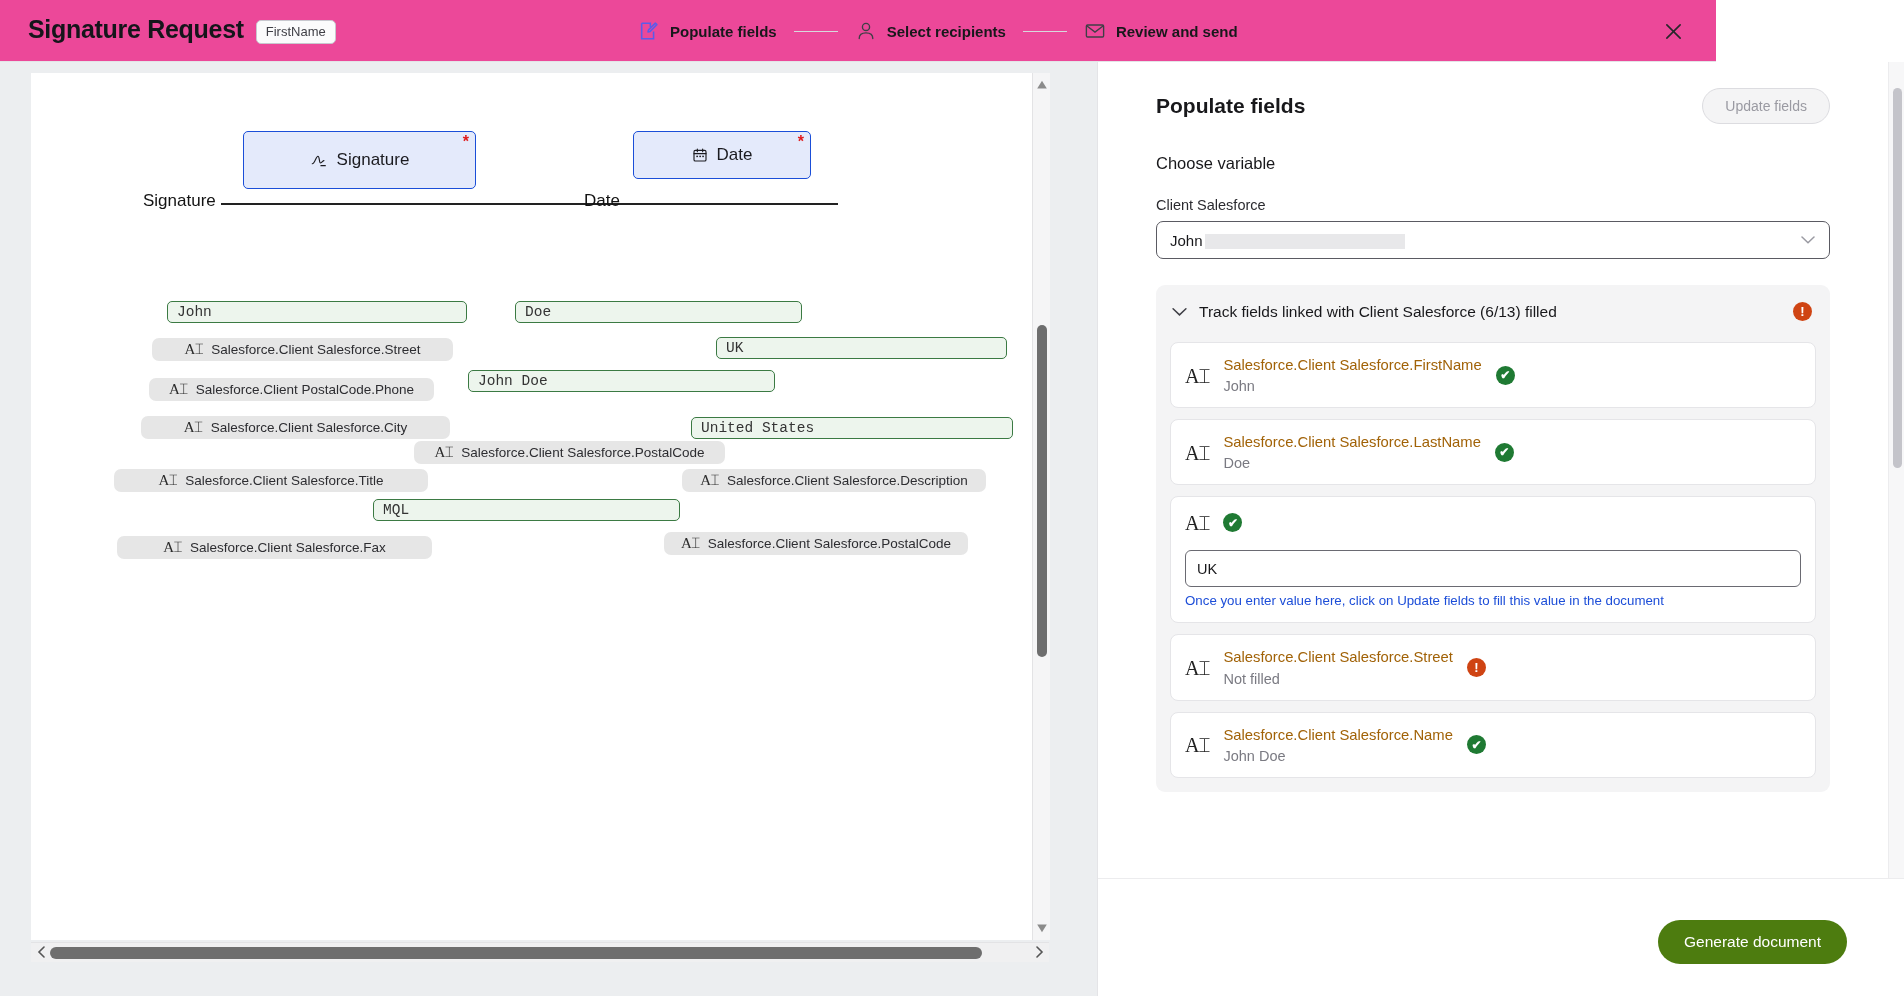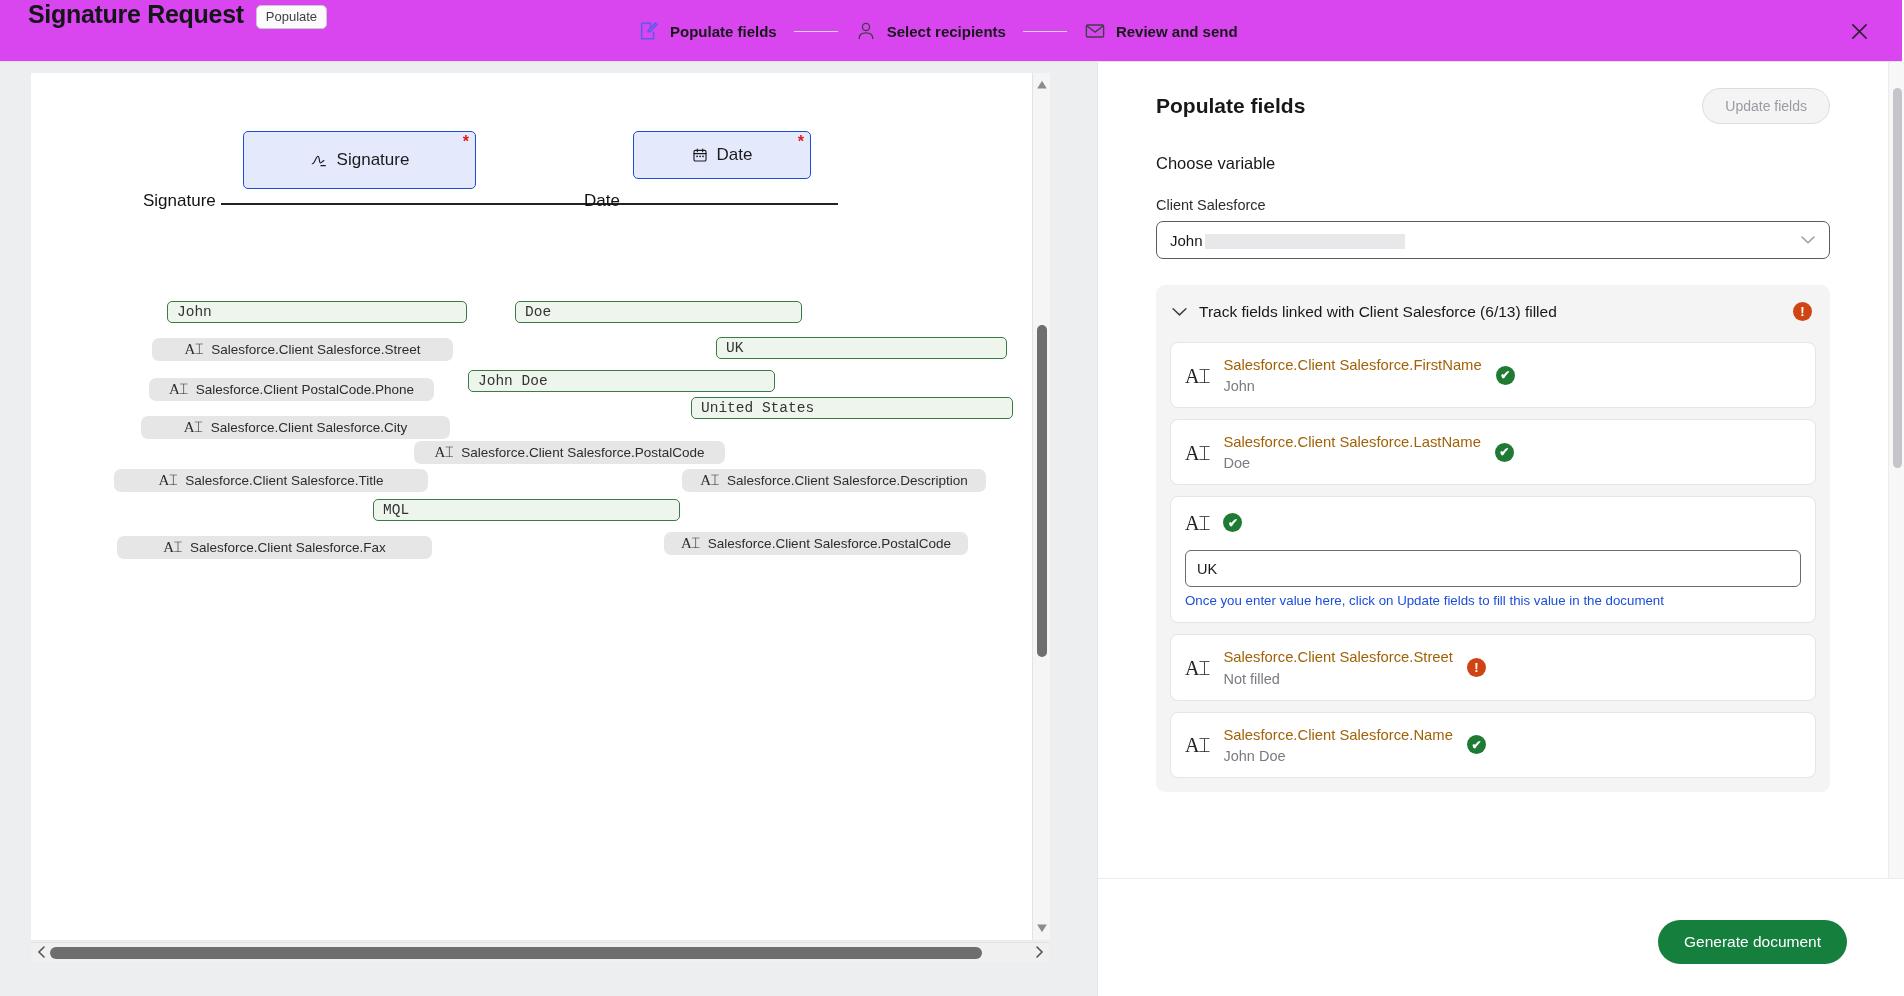--- a/index.html
+++ b/index.html
@@ -7,24 +7,24 @@
     margin: 0; padding: 0;
     width: 1904px; height: 996px;
     overflow: hidden;
     background: #ffffff;
     font-family: "Liberation Sans", sans-serif;
     color: #1a1a1a;
   }
 
   
   .topbar {
-    position: absolute; left: 0; top: 0; width: 1902px; height: 62px;
-    background: #d946ef;
+    position: absolute; left: 0; top: 0; width: 1716px; height: 62px;
+    background: #ec4899;
     border-bottom: 1px solid #e4e4e7;
-    display: flex; 
+    display: flex; align-items: center;
   }
   .title-wrap { display: flex; align-items: baseline; gap: 12px; margin-left: 28px; }
   .app-title { font-size: 25px; font-weight: 700; letter-spacing: -0.3px; color: #15151a; }
   .template-chip {
     font-size: 13px; color: #3f3f46;
     border: 1px solid #c8c8cf; border-radius: 5px;
     padding: 3px 9px 4px; background: #fbfbfc;
     position: relative; top: -2px;
   }
 
@@ -223,34 +223,34 @@
   }
 
   
   .panel-footer {
     position: absolute; left: 0; bottom: 0; width: 807px; height: 118px;
     background: #ffffff; border-top: 1px solid #ececee;
     display: flex; align-items: center; justify-content: flex-end;
     padding-right: 58px;
   }
   .gen-btn {
-    background: #15803d; color: #fff; border: none;
+    background: #4d7c0f; color: #fff; border: none;
     border-radius: 22px; padding: 13px 26px;
     font-size: 15.5px; font-family: "Liberation Sans", sans-serif;
     cursor: pointer;
     margin-top: 8px;
   }
 </style>
 </head>
 <body>
 
 <div class="topbar">
   <div class="title-wrap">
     <div class="app-title">Signature Request</div>
-    <div class="template-chip">Populate</div>
+    <div class="template-chip">FirstName</div>
   </div>
 
   <div class="steps">
     <div class="step">
       <svg class="step-icon" viewBox="0 0 24 24">
         <path d="M4 3.5h9.5v4.2M4 3.5v17h13v-8" fill="none" stroke="#5a5cea" stroke-width="1.7"></path>
         <path d="M20.6 5.1l-1.7-1.7-7.4 7.4-.6 2.3 2.3-.6z" fill="none" stroke="#5a5cea" stroke-width="1.7" stroke-linejoin="round"></path>
       </svg>
       <span class="step-label">Populate fields</span>
     </div>
@@ -308,21 +308,21 @@
       </svg>
       <span>Date</span>
       <span class="req-star">*</span>
     </div>
 
     <div id="doc-fields">
         <div class="var-filled" style="left: 136px; top: 228px; width: 300px; height: 22px;">John</div>
         <div class="var-filled" style="left: 484px; top: 228px; width: 287px; height: 22px;">Doe</div>
         <div class="var-filled" style="left: 685px; top: 264px; width: 291px; height: 22px;">UK</div>
         <div class="var-filled" style="left: 437px; top: 297px; width: 307px; height: 22px;">John Doe</div>
-        <div class="var-filled" style="left: 660px; top: 324px; width: 322px; height: 22px; text-align: right;">United States</div>
+        <div class="var-filled" style="left: 660px; top: 344px; width: 322px; height: 22px; text-align: right;">United States</div>
         <div class="var-filled" style="left: 342px; top: 426px; width: 307px; height: 22px;">MQL</div>
         <div class="var-empty" style="left: 121px; top: 265px; width: 301px; height: 23px;">
           <span class="ai-icon">A⌶</span>
           <span>Salesforce.Client Salesforce.Street</span>
         </div>
         <div class="var-empty" style="left: 118px; top: 305px; width: 285px; height: 23px;">
           <span class="ai-icon">A⌶</span>
           <span>Salesforce.Client PostalCode.Phone</span>
         </div>
         <div class="var-empty" style="left: 110px; top: 343px; width: 309px; height: 23px;">

